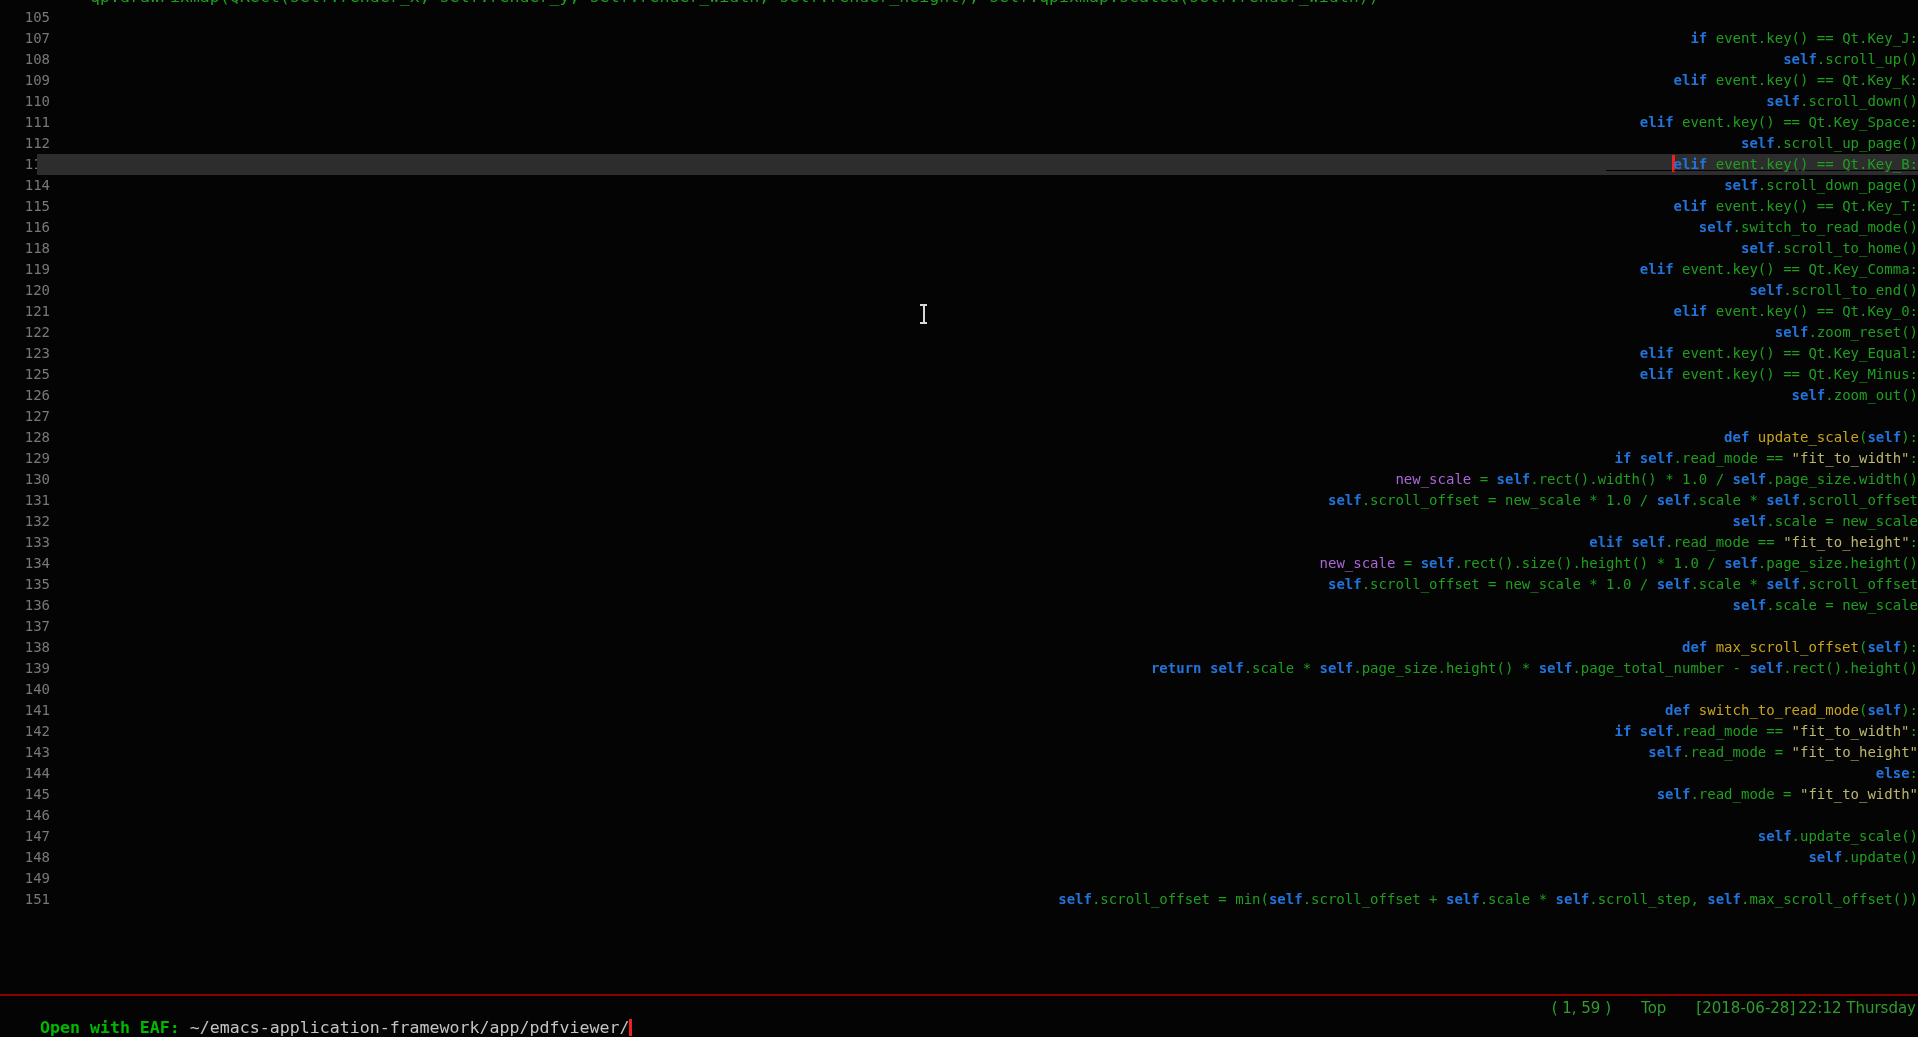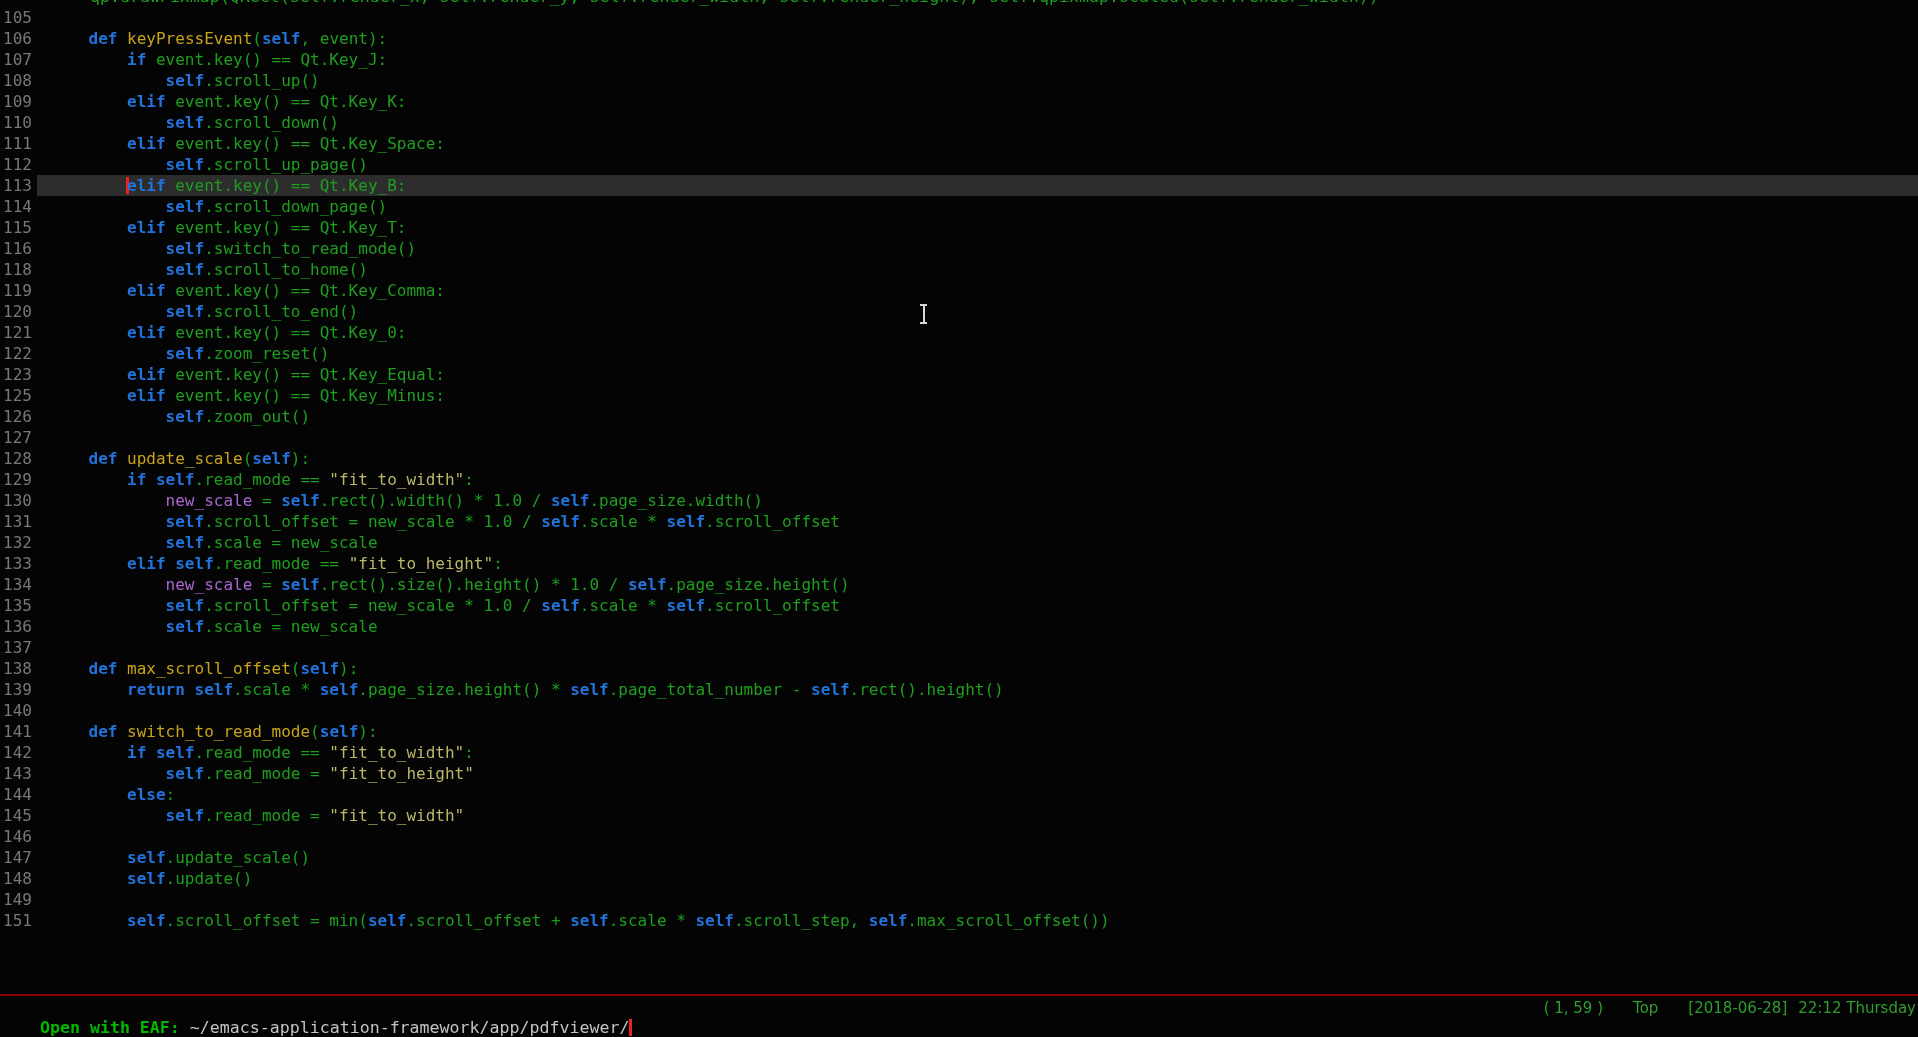--- a/index.html
+++ b/index.html
@@ -4,24 +4,24 @@
 <style>
   html,body{margin:0;padding:0;background:#040404;}
   body{width:1918px;height:1037px;overflow:hidden;position:relative;
        font-family:"DejaVu Sans Mono",monospace;}
 
   
   .code-area{position:absolute;left:0;top:0;right:0;height:994px;overflow:hidden;background:var(--c-bg,#040404);}
   .partial-row{height:7px;overflow:hidden;position:relative;}
   .partial-row .inner{position:absolute;top:-14px;left:50px;color:var(--c-plain,#1f9f1f);
                       font-size:16.6px;line-height:21px;white-space:pre;}
-  .row{display:flex;height:21px;line-height:21px;font-size:16px;white-space:pre;}
+  .row{display:flex;height:21px;line-height:21px;font-size:14px;white-space:pre;text-align:right;}
   .lineno{flex:none;width:47px;padding-left:3px;color:var(--c-lineno,#787878);}
   .codetext{flex:1 1 auto;margin-left:-13px;padding-left:13px;}
-  .row.hl .codetext{background:var(--c-hl,#2d2d2d);}
+  .row.hl .codetext{background:var(--c-hl,#2d2d2d);text-decoration:underline;}
   .seg-p{color:var(--c-plain,#1f9f1f);}
   .seg-k{color:var(--c-keyword,#2273da);font-weight:bold;}
   .seg-f{color:var(--c-func,#c9a41b);}
   .seg-s{color:var(--c-string,#bdb76b);}
   .seg-v{color:var(--c-variable,#aa66d4);}
   .pt-cursor{display:inline-block;width:3px;height:17px;margin:0 -1.5px;
              vertical-align:-3px;background:var(--c-cursor,#ee2020);}
 
   
   .echo-area{position:absolute;left:0;top:994px;right:0;height:41px;
@@ -45,21 +45,20 @@
 </style>
 </head>
 <body>
 
 <div class="code-area">
   <div class="partial-row">
     <span class="inner">    qp.drawPixmap(QRect(self.render_x, self.render_y, self.render_width, self.render_height), self.qpixmap.scaled(self.render_width))</span>
   </div>
   <div id="code-rows">
       <div class="row"><span class="lineno">105</span><span class="codetext"></span></div>
-      <div class="row"><span class="lineno">106</span><span class="codetext"><span class="seg-p">    </span><span class="seg-k">def</span><span class="seg-p"> </span><span class="seg-f">keyPressEvent</span><span class="seg-p">(</span><span class="seg-k">self</span><span class="seg-p">, event):</span></span></div>
       <div class="row"><span class="lineno">107</span><span class="codetext"><span class="seg-p">        </span><span class="seg-k">if</span><span class="seg-p"> event.key() == Qt.Key_J:</span></span></div>
       <div class="row"><span class="lineno">108</span><span class="codetext"><span class="seg-p">            </span><span class="seg-k">self</span><span class="seg-p">.scroll_up()</span></span></div>
       <div class="row"><span class="lineno">109</span><span class="codetext"><span class="seg-p">        </span><span class="seg-k">elif</span><span class="seg-p"> event.key() == Qt.Key_K:</span></span></div>
       <div class="row"><span class="lineno">110</span><span class="codetext"><span class="seg-p">            </span><span class="seg-k">self</span><span class="seg-p">.scroll_down()</span></span></div>
       <div class="row"><span class="lineno">111</span><span class="codetext"><span class="seg-p">        </span><span class="seg-k">elif</span><span class="seg-p"> event.key() == Qt.Key_Space:</span></span></div>
       <div class="row"><span class="lineno">112</span><span class="codetext"><span class="seg-p">            </span><span class="seg-k">self</span><span class="seg-p">.scroll_up_page()</span></span></div>
       <div class="row hl"><span class="lineno">113</span><span class="codetext"><span class="seg-p">        </span><span class="pt-cursor"></span><span class="seg-k">elif</span><span class="seg-p"> event.key() == Qt.Key_B:</span></span></div>
       <div class="row"><span class="lineno">114</span><span class="codetext"><span class="seg-p">            </span><span class="seg-k">self</span><span class="seg-p">.scroll_down_page()</span></span></div>
       <div class="row"><span class="lineno">115</span><span class="codetext"><span class="seg-p">        </span><span class="seg-k">elif</span><span class="seg-p"> event.key() == Qt.Key_T:</span></span></div>
       <div class="row"><span class="lineno">116</span><span class="codetext"><span class="seg-p">            </span><span class="seg-k">self</span><span class="seg-p">.switch_to_read_mode()</span></span></div>
@@ -102,15 +101,15 @@
   <div class="cap-top"></div>
     <div class="stem"></div>
     <div class="cap-bot"></div>
 </div>
 
 <div class="echo-area">
   <div class="mb-line">
     <span class="mb-prompt">Open with EAF: </span><span class="mb-input">~/emacs-application-framework/app/pdfviewer/</span><span class="mb-cursor"></span>
   </div>
   <div class="tray">
-    <span>( 1, 59 )</span><span>Top</span><span>[2018-06-28]</span><span style="margin-left:11px">22:12 Thursday</span>
+    <span>( 1, 59 )</span><span>Top</span><span>[2018-06-28]</span><span style="margin-left:3px">22:12 Thursday</span>
   </div>
 </div>
 
 </body></html>

